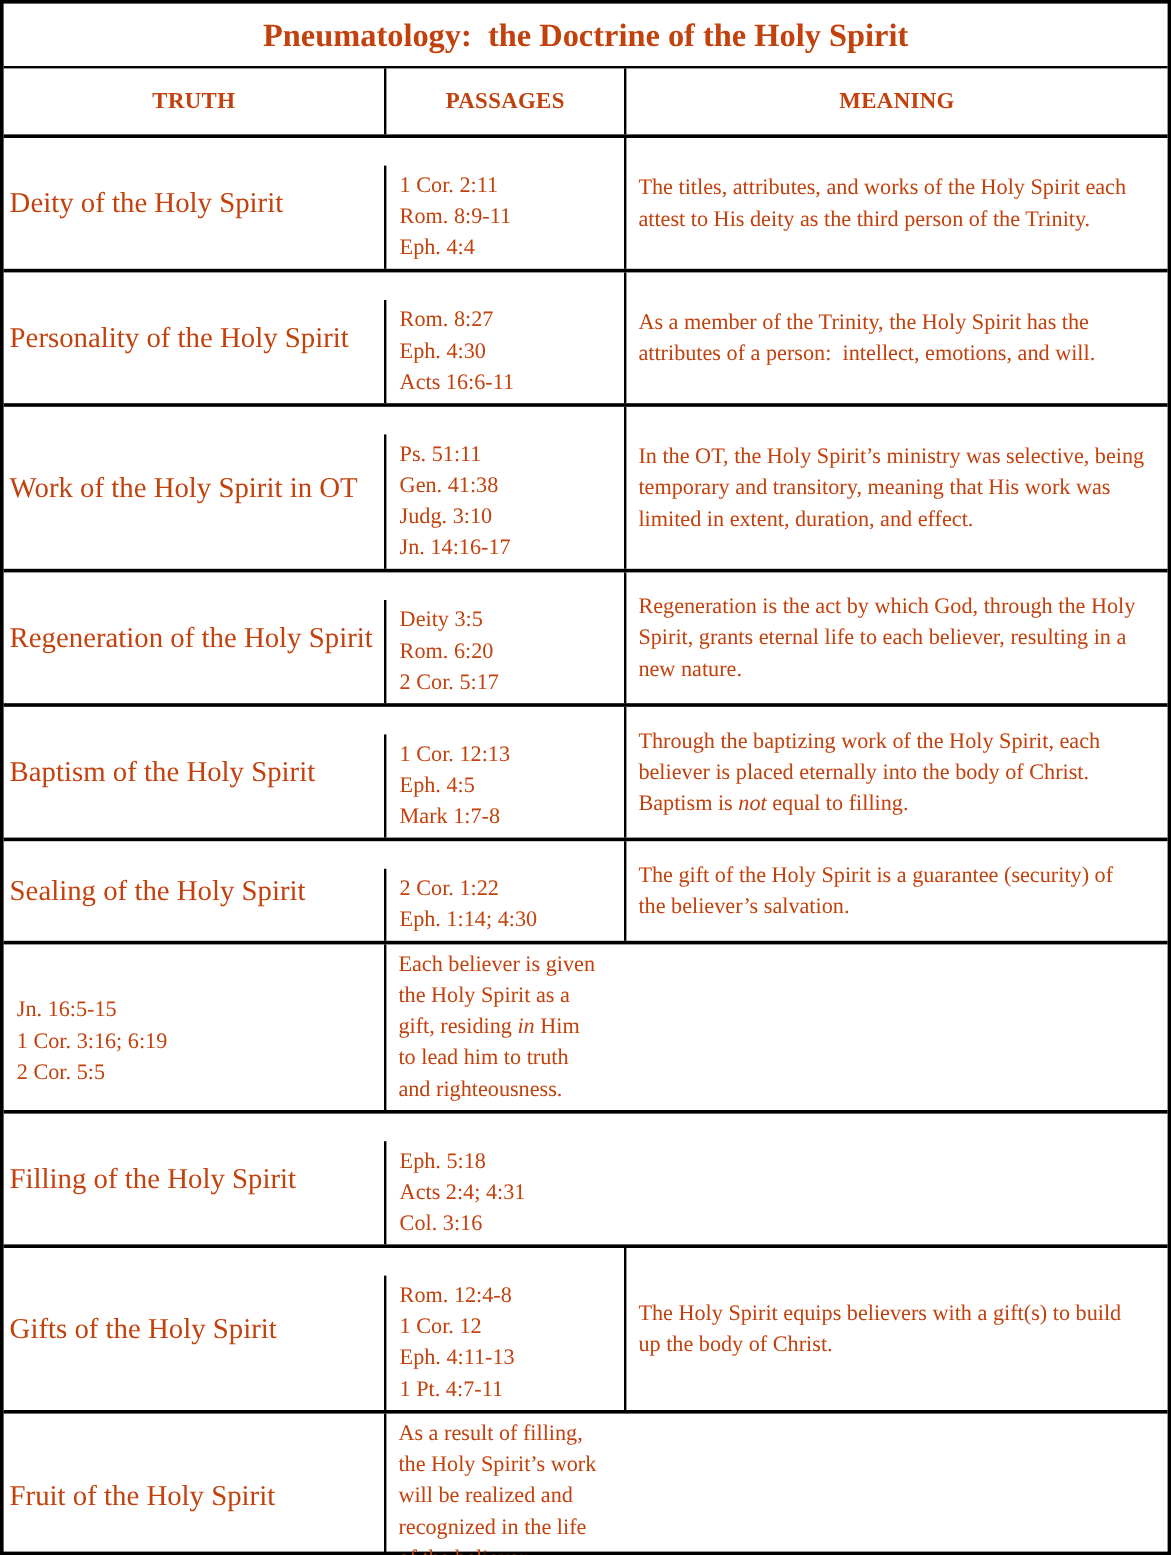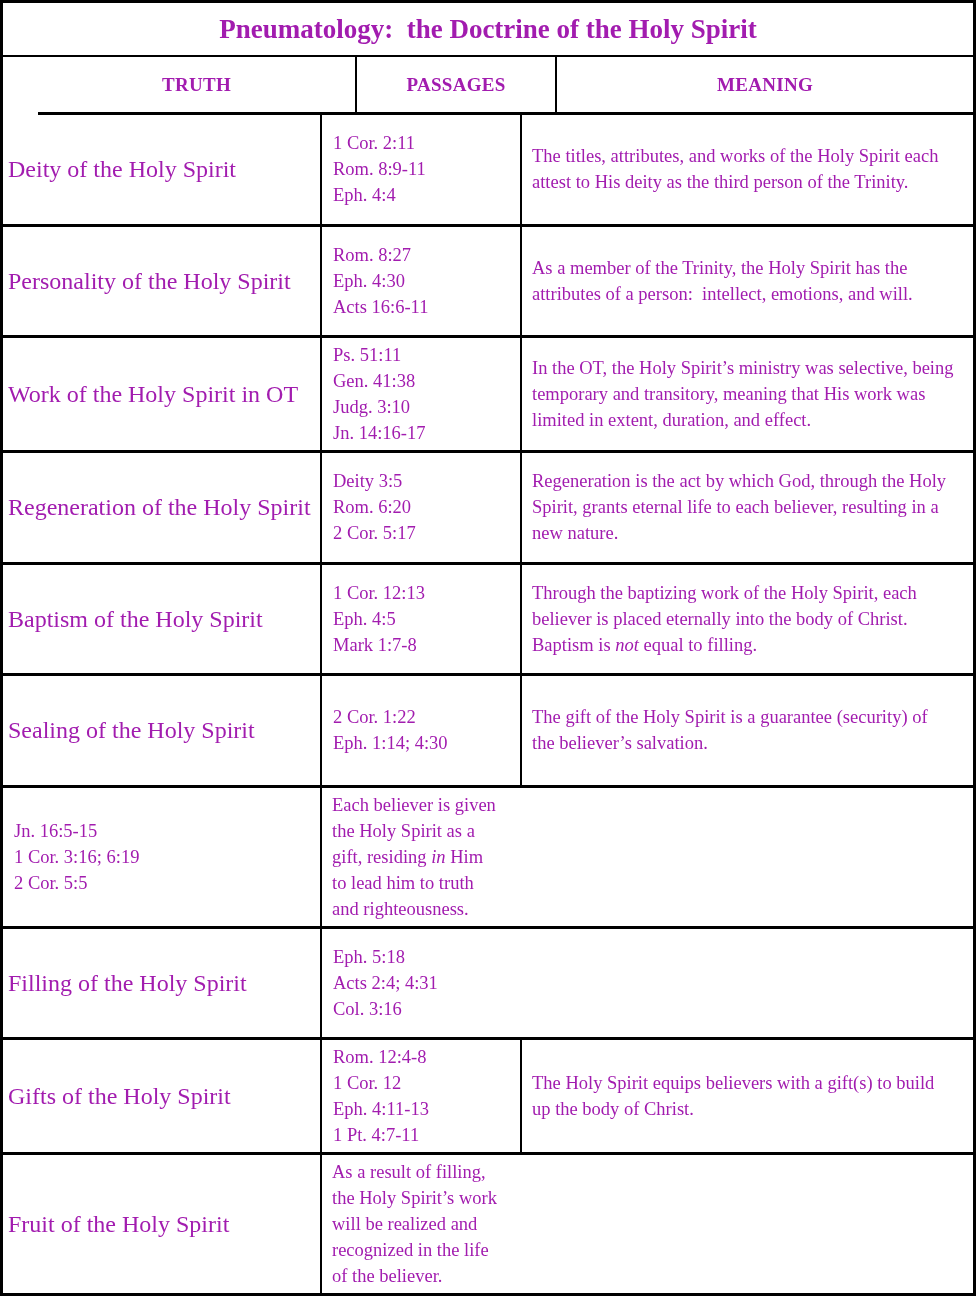--- a/index.html
+++ b/index.html
@@ -5,21 +5,21 @@
   html, body {
     margin: 0;
     padding: 0;
     background: #ffffff;
   }
   .page {
     width: 976px;
     height: 1296px;
     box-sizing: border-box;
     background: #ffffff;
-    color: #a21caf;
+    color: #c2410c;
     font-family: "Liberation Serif", "DejaVu Serif", serif;
     position: relative;
   }
   .doc-table {
     width: 976px;
     height: 1296px;
     box-sizing: border-box;
     border: 3px solid #000000;
     display: flex;
     flex-direction: column;
@@ -36,21 +36,20 @@
     white-space: pre;
   }
   .grid-row {
     display: grid;
     grid-template-columns: 317px 200px 1fr;
     box-sizing: border-box;
   }
   .header-row {
     flex: 0 0 58px;
     border-bottom: 3px solid #000000;
-    margin-left: 35px;
   }
   .header-cell {
     display: flex;
     align-items: center;
     justify-content: center;
     font-size: 19px;
     font-weight: bold;
     letter-spacing: 0.3px;
   }
   .tbody {
@@ -77,20 +76,21 @@
     align-items: center;
     padding: 4px 4px 4px 5px;
     font-size: 24px;
     line-height: 26px;
   }
   .passages-cell {
     display: flex;
     align-items: center;
     padding: 4px 4px 4px 11px;
     font-size: 18.5px;
+    margin-top: 23px;
   }
   .passage-line {
     line-height: 26px;
     white-space: pre;
   }
   .meaning-cell {
     display: flex;
     align-items: center;
     padding: 4px 19px 4px 10px;
     font-size: 18.5px;

